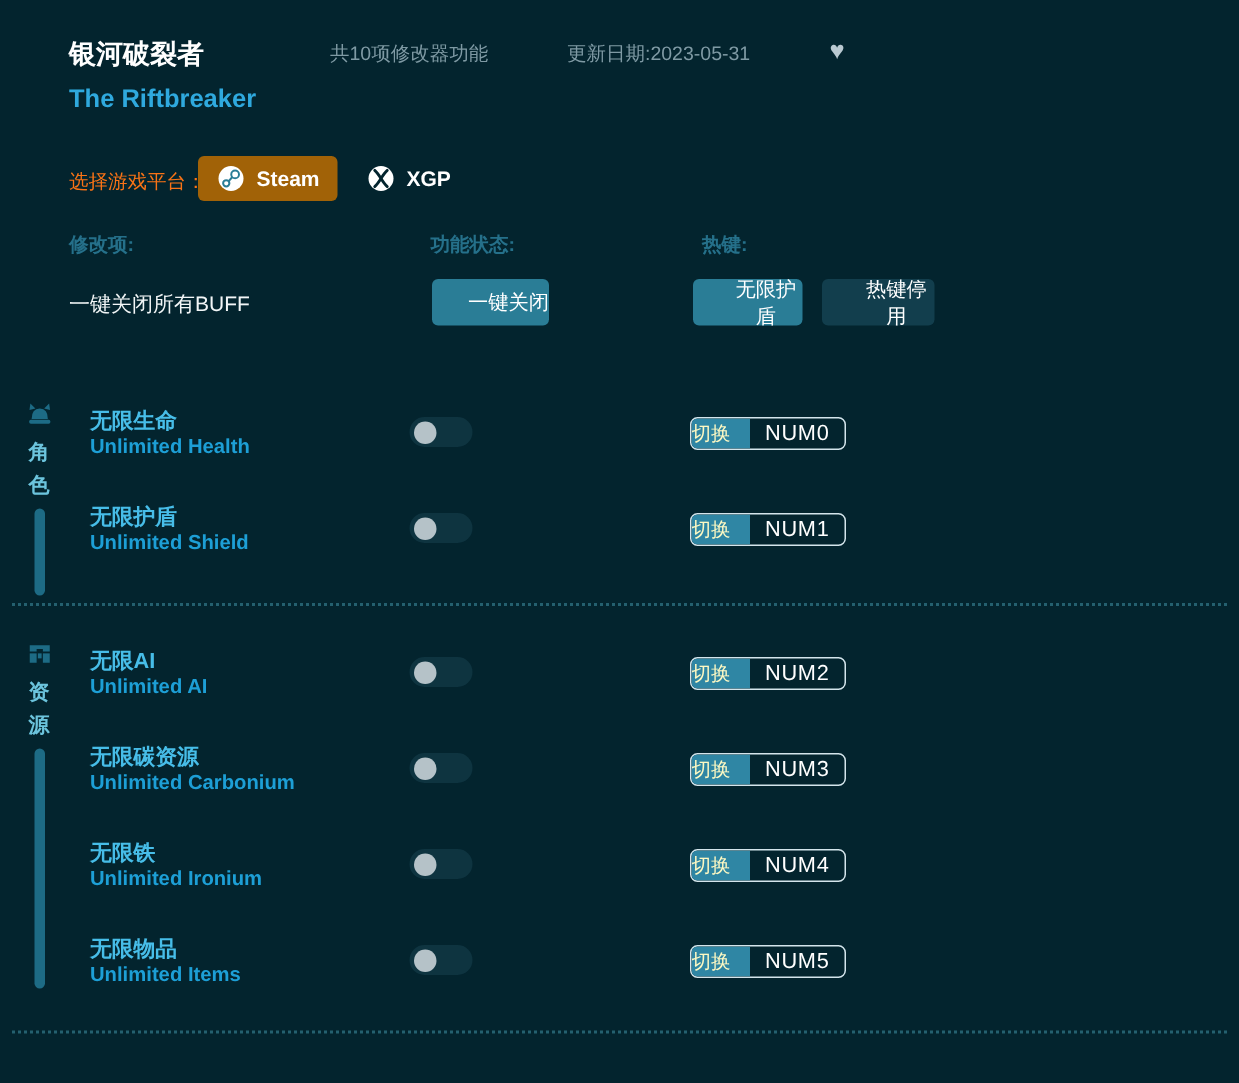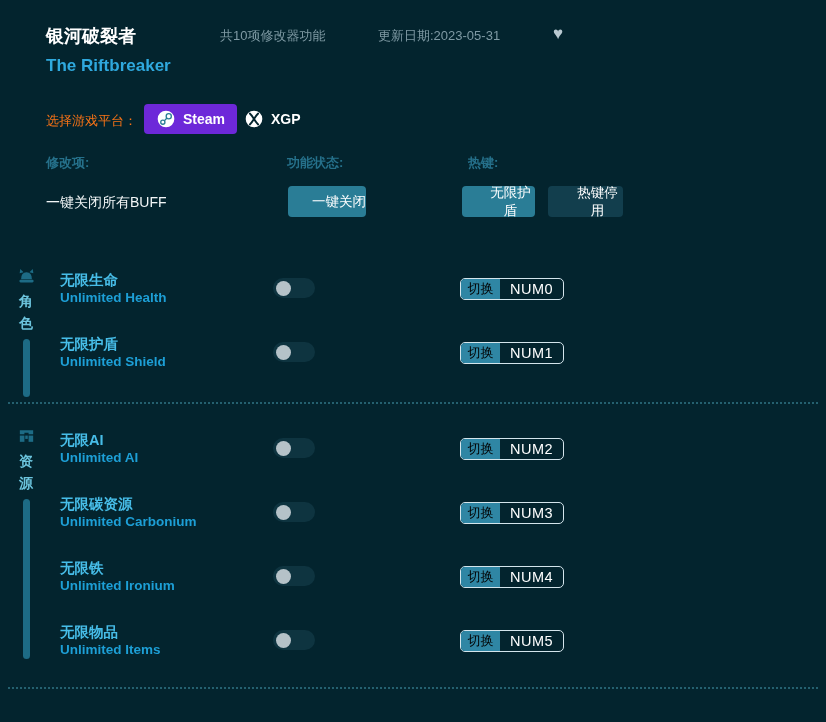--- a/index.html
+++ b/index.html
@@ -14,21 +14,21 @@
   .meta-count { position:absolute; left:220px; top:27px; font-size:13px; color:#7f9aa4; }
   .meta-date { position:absolute; left:378px; top:27px; font-size:13px; color:#7f9aa4; }
   .fav { position:absolute; left:553px; top:24px; font-size:17px; color:#b9c9d1; cursor:pointer; }
   .title-en { position:absolute; left:46px; top:56px; font-size:17px; font-weight:bold; color:#2fa9de; }
   
   .plat-label { position:absolute; left:46px; top:112px; font-size:13px; color:#f97316; }
   .plat-btn {
     position:absolute; top:104px; height:30px; display:flex; align-items:center;
     gap:7px; padding:0 12px; border-radius:4px; color:#fff; font-size:14px; font-weight:bold; cursor:pointer;
   }
-  .plat-steam { left:144px; background:#6d28d9; }
+  .plat-steam { left:132px; background:#a16207; }
   .plat-xgp { left:232px; background:transparent; }
   .plat-icon { width:20px; height:20px; display:block; }
   
   .col-hdr { position:absolute; top:154px; font-size:13px; font-weight:bold; color:#25708a;text-align:center; }
   .col-mod { left:46px; } .col-status { left:287px; } .col-hot { left:468px; }
   
   .master-label { position:absolute; left:46px; top:194px; font-size:14px; color:#f2f6f7; }
   .btn { position:absolute; top:186px; height:31px; border-radius:4px; color:#fff; font-size:13.5px;
          display:flex; align-items:center; justify-content:center; cursor:pointer; border:none;padding-left:24px; }
   .btn-teal { background:#2a7d96; }
@@ -50,21 +50,21 @@
   .feature-row { position:relative; height:64px; }
   .feat-cn { position:absolute; left:0; top:6px; font-size:14.5px; font-weight:bold; color:#47bde8; }
   .feat-en { position:absolute; left:0; top:25px; font-size:13.5px; font-weight:bold; color:#1d9fd6; }
   
   .toggle { position:absolute; left:213px; top:13px; width:42px; height:20px; border-radius:10px;
             background:#0e3440; cursor:pointer; }
   .knob { position:absolute; left:3px; top:2.5px; width:15px; height:15px; border-radius:50%; background:#b5c2c8; }
   
   .hotkey { position:absolute; left:400px; top:13px; width:104px; height:22px;
             border:1px solid #d4e5ec; border-radius:5px; display:flex; overflow:hidden; cursor:pointer; }
-  .hk-label { width:39px; background:#2f86a4; color:#000000; font-size:13px; line-height:20px; text-align:center; }
+  .hk-label { width:39px; background:#2f86a4; color:#fef9c3; font-size:13px; line-height:20px; text-align:left; }
   .hk-key { flex:1; color:#fff; font-size:14.5px; line-height:20px; text-align:center; letter-spacing:0.5px; }
   
   .divider { position:absolute; left:8px; right:8px; border-top:2px dotted #24606f; }
   .div-1 { top:402px; } .div-2 { top:687px; }
 </style>
 </head>
 <body>
 
 <div class="app">
 

